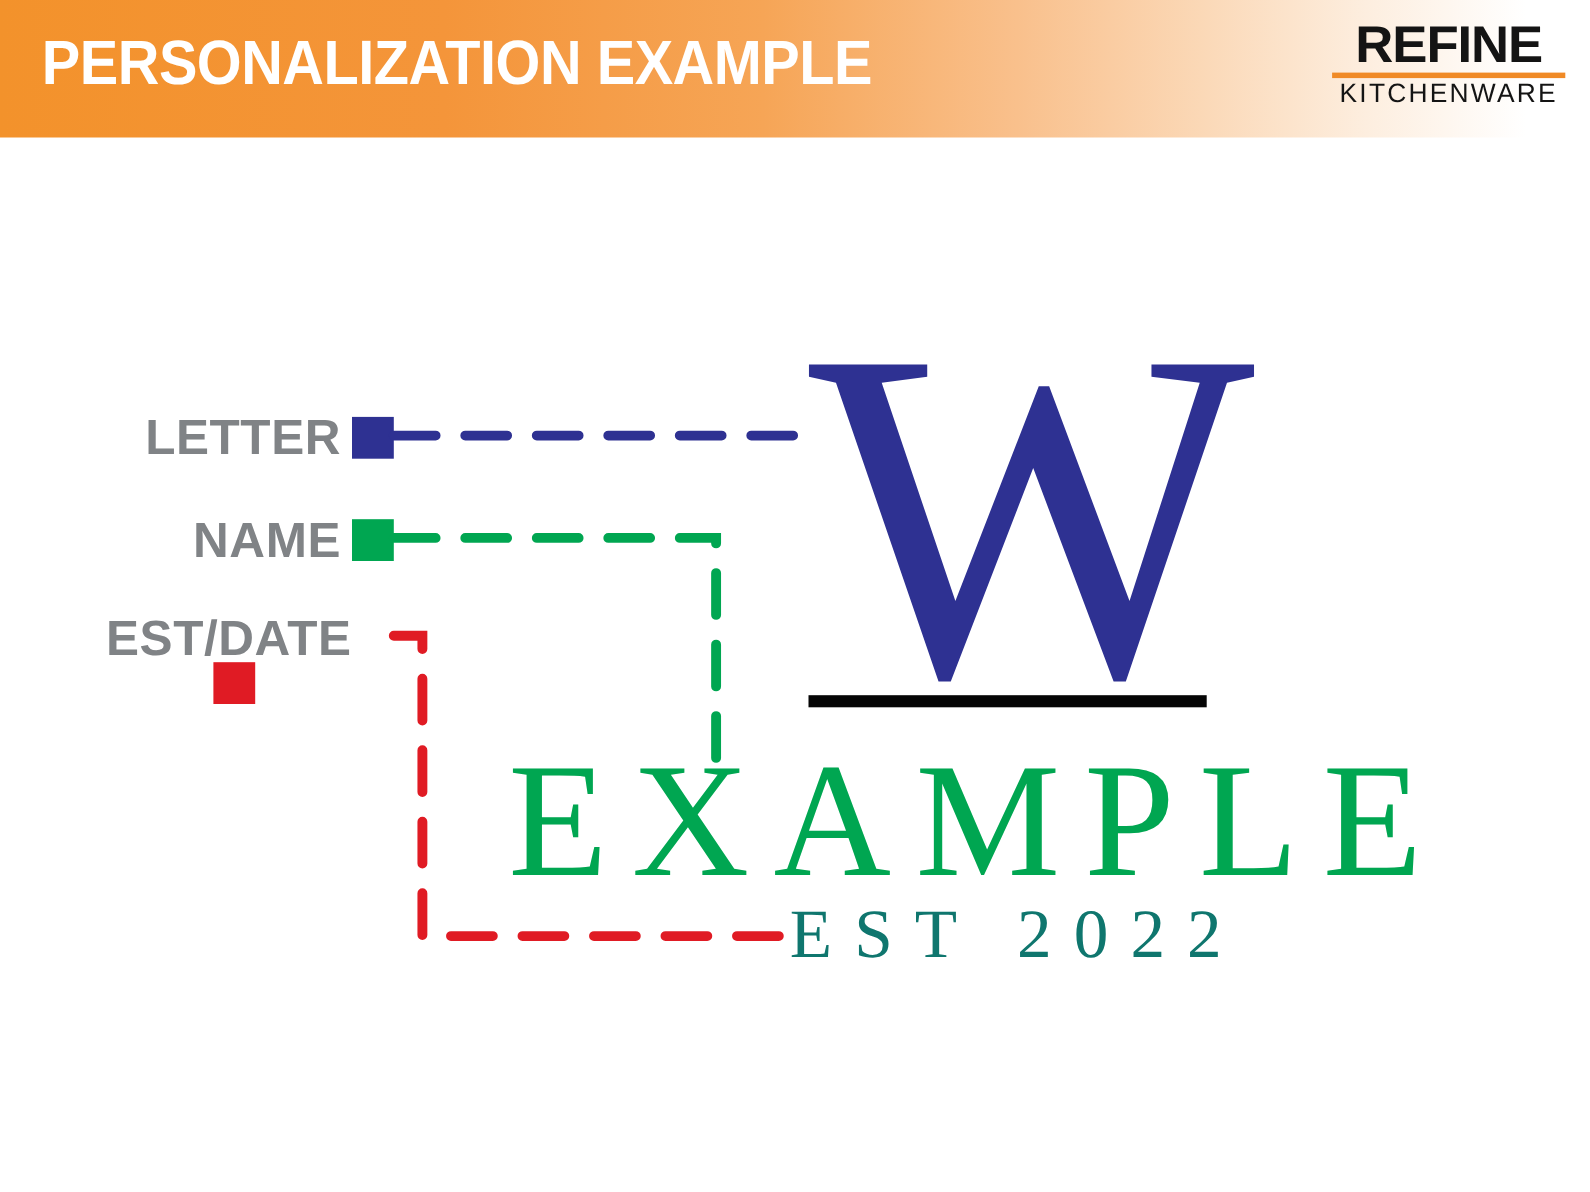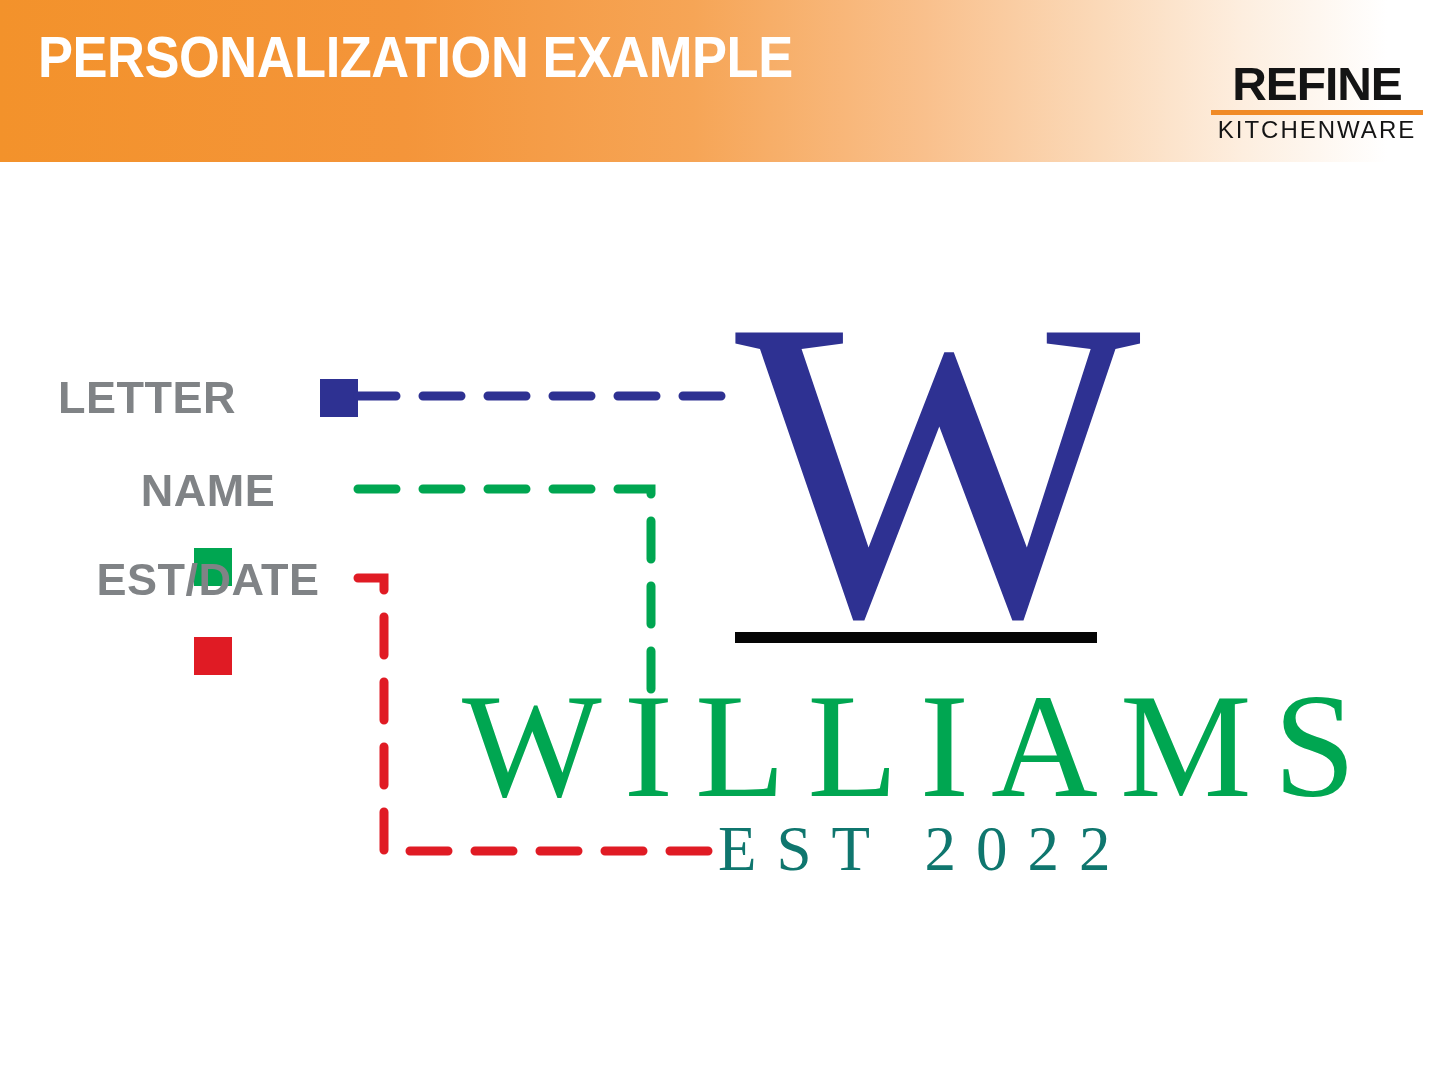--- a/index.html
+++ b/index.html
@@ -14,21 +14,21 @@
     font-family: "Liberation Sans", sans-serif;
     overflow: hidden;
     position: relative;
   }
 
   
   .header {
     position: absolute;
     left: 0; top: 0;
     width: 1445px;
-    height: 162px;
+    height: 125px;
     background: linear-gradient(to right,
        #F3922B 0%,
        #F4953A 28%,
        #F6A556 48%,
        #F9C08C 64%,
        #FBD9B8 76%,
        #FDEEDF 86%,
        #FFFFFF 96%,
        #FFFFFF 100%);
   }
@@ -46,21 +46,20 @@
     line-height: 1;
   }
 
   
   .brand {
     position: absolute;
     right: 22px;
     top: 17px;
     width: 212px;
     text-align: center;
-    margin-top: 44px;
   }
   .brand-name {
     font-size: 47px;
     font-weight: bold;
     color: #141414;
     letter-spacing: -1px;
     transform: scaleX(1.02);
     line-height: 0.98;
     white-space: nowrap;
   }
@@ -77,41 +76,40 @@
     white-space: nowrap;
     line-height: 1;
     font-weight: 400;
   }
 
   
   .legend-row {
     position: absolute;
     display: flex;
     align-items: center;
-    justify-content: space-between;
+    justify-content: flex-end;
     width: 300px;
     left: 58px;
-    gap: 35px;
   }
   .legend-label {
     font-size: 45px;
     font-weight: bold;
     color: #808386;
     letter-spacing: 0.5px;
     white-space: nowrap;
     line-height: 1;
   }
   .legend-swatch {
     width: 38px;
     height: 38px;
     margin-left: 10px;
     flex: 0 0 auto;
   }
   #row-letter   { top: 375px; }
-  #row-name     { top: 468px; flex-direction: column; }
+  #row-name     { top: 468px; }
   #row-estdate  { top: 557px; flex-direction: column; }
 
   
   .connectors {
     position: absolute;
     left: 0; top: 0;
     width: 1445px;
     height: 1084px;
     pointer-events: none;
   }
@@ -201,15 +199,15 @@
   <path id="conn-letter" d="M 358 396 L 742 396" fill="none" stroke-width="9" stroke-linecap="round" stroke-dasharray="38 27" stroke="#2E3192"></path>
 
   <path id="conn-name" d="M 358 489 L 651 489 L 651 700" fill="none" stroke-width="9" stroke-linecap="round" stroke-linejoin="miter" stroke-dasharray="38 27" stroke="#00A651"></path>
 
   <path id="conn-estdate" d="M 358 578 L 384 578 L 384 851 L 712 851" fill="none" stroke-width="9" stroke-linecap="round" stroke-linejoin="miter" stroke-dasharray="38 27" stroke="#E01B24"></path>
 </svg>
 
 <div class="monogram">
   <div class="mono-letter" style="color: rgb(46, 49, 146);">W</div>
   <div class="mono-rule" style="background: rgb(5, 5, 5);"></div>
-  <div class="mono-name" style="color: rgb(0, 166, 81);">WILLIAMS</div>
+  <div class="mono-name" style="color: rgb(0, 166, 81);">EXAMPLE</div>
   <div class="mono-est" style="color: #0f766e;">EST 2022</div>
 </div>
 
 </body></html>

